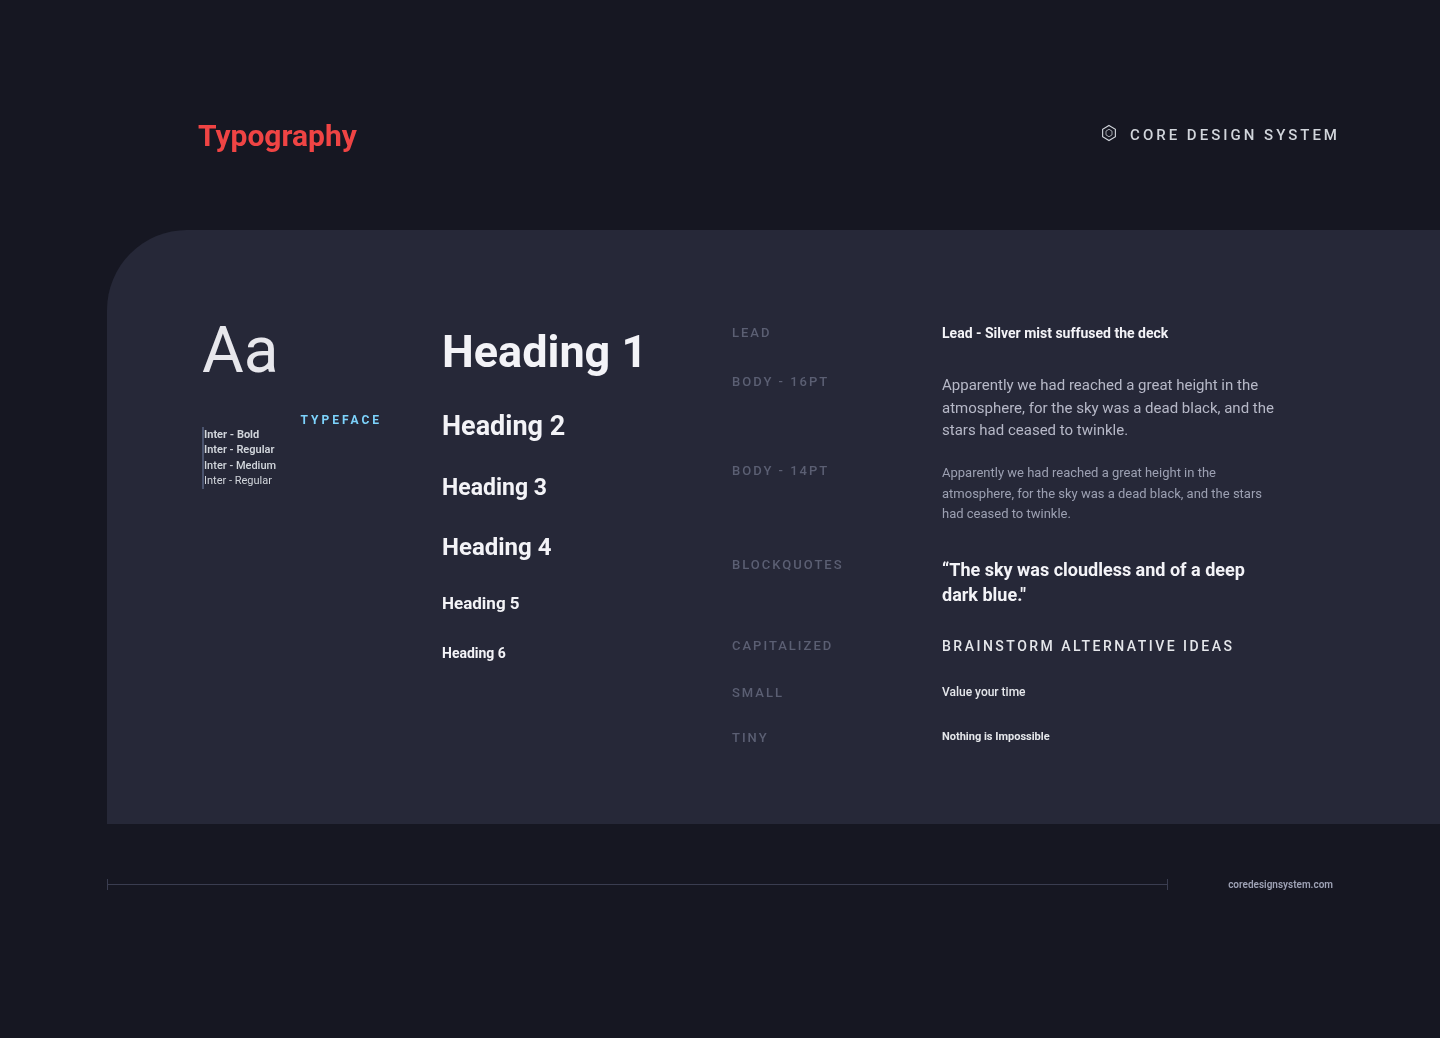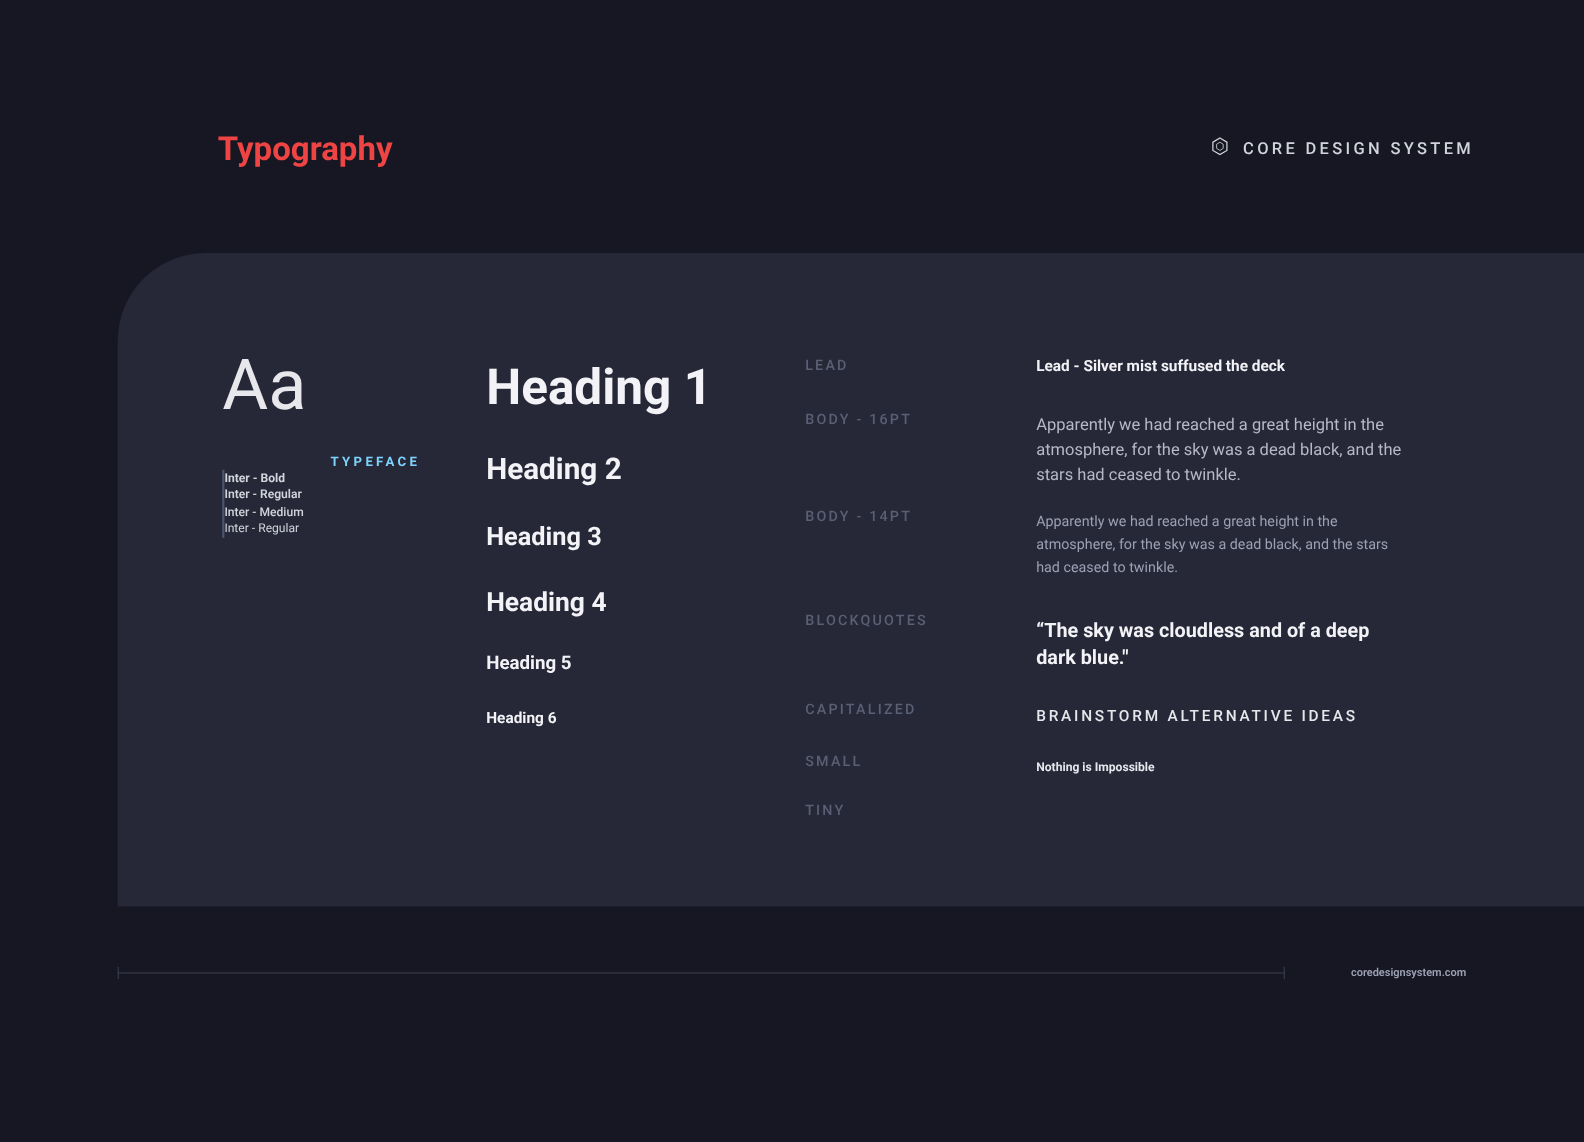--- a/index.html
+++ b/index.html
@@ -231,20 +231,23 @@
       </div>
       <div class="r-body14">
         <div class="body14">Apparently we had reached a great height in the atmosphere, for the sky was a dead black, and the stars had ceased to twinkle.</div>
       </div>
       <div class="r-bq">
         <div class="blockquote">“The sky was cloudless and of a deep dark blue."</div>
       </div>
       <div class="r-caps">
         <div class="caps">BRAINSTORM ALTERNATIVE IDEAS</div>
       </div>
+      <div class="r-small">
+        <div class="small-text">Value your time</div>
+      </div>
       <div class="r-tiny">
         <div class="tiny-text">Nothing is Impossible</div>
       </div>
     </div>
 
   </div>
 
   <div class="footer">
     <div class="ruler"></div>
     <div class="footer-domain">coredesignsystem.com</div>

